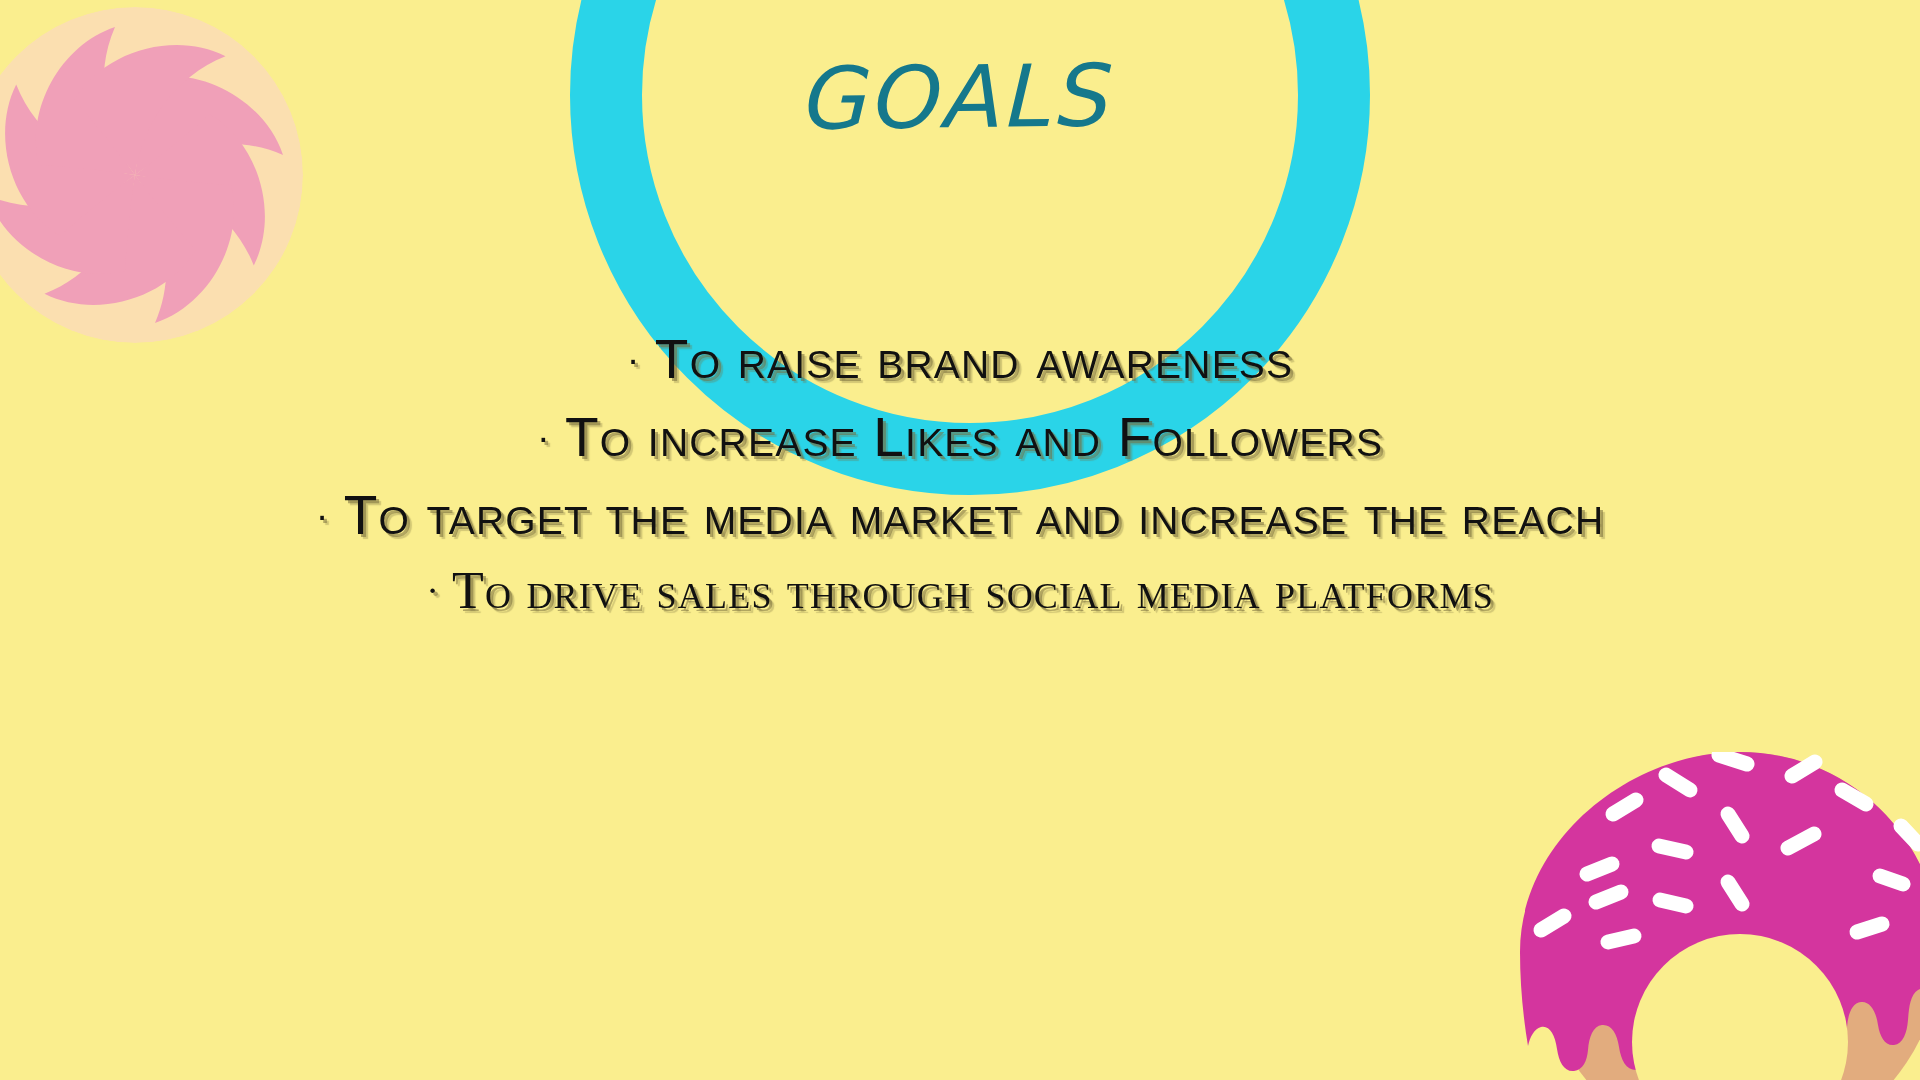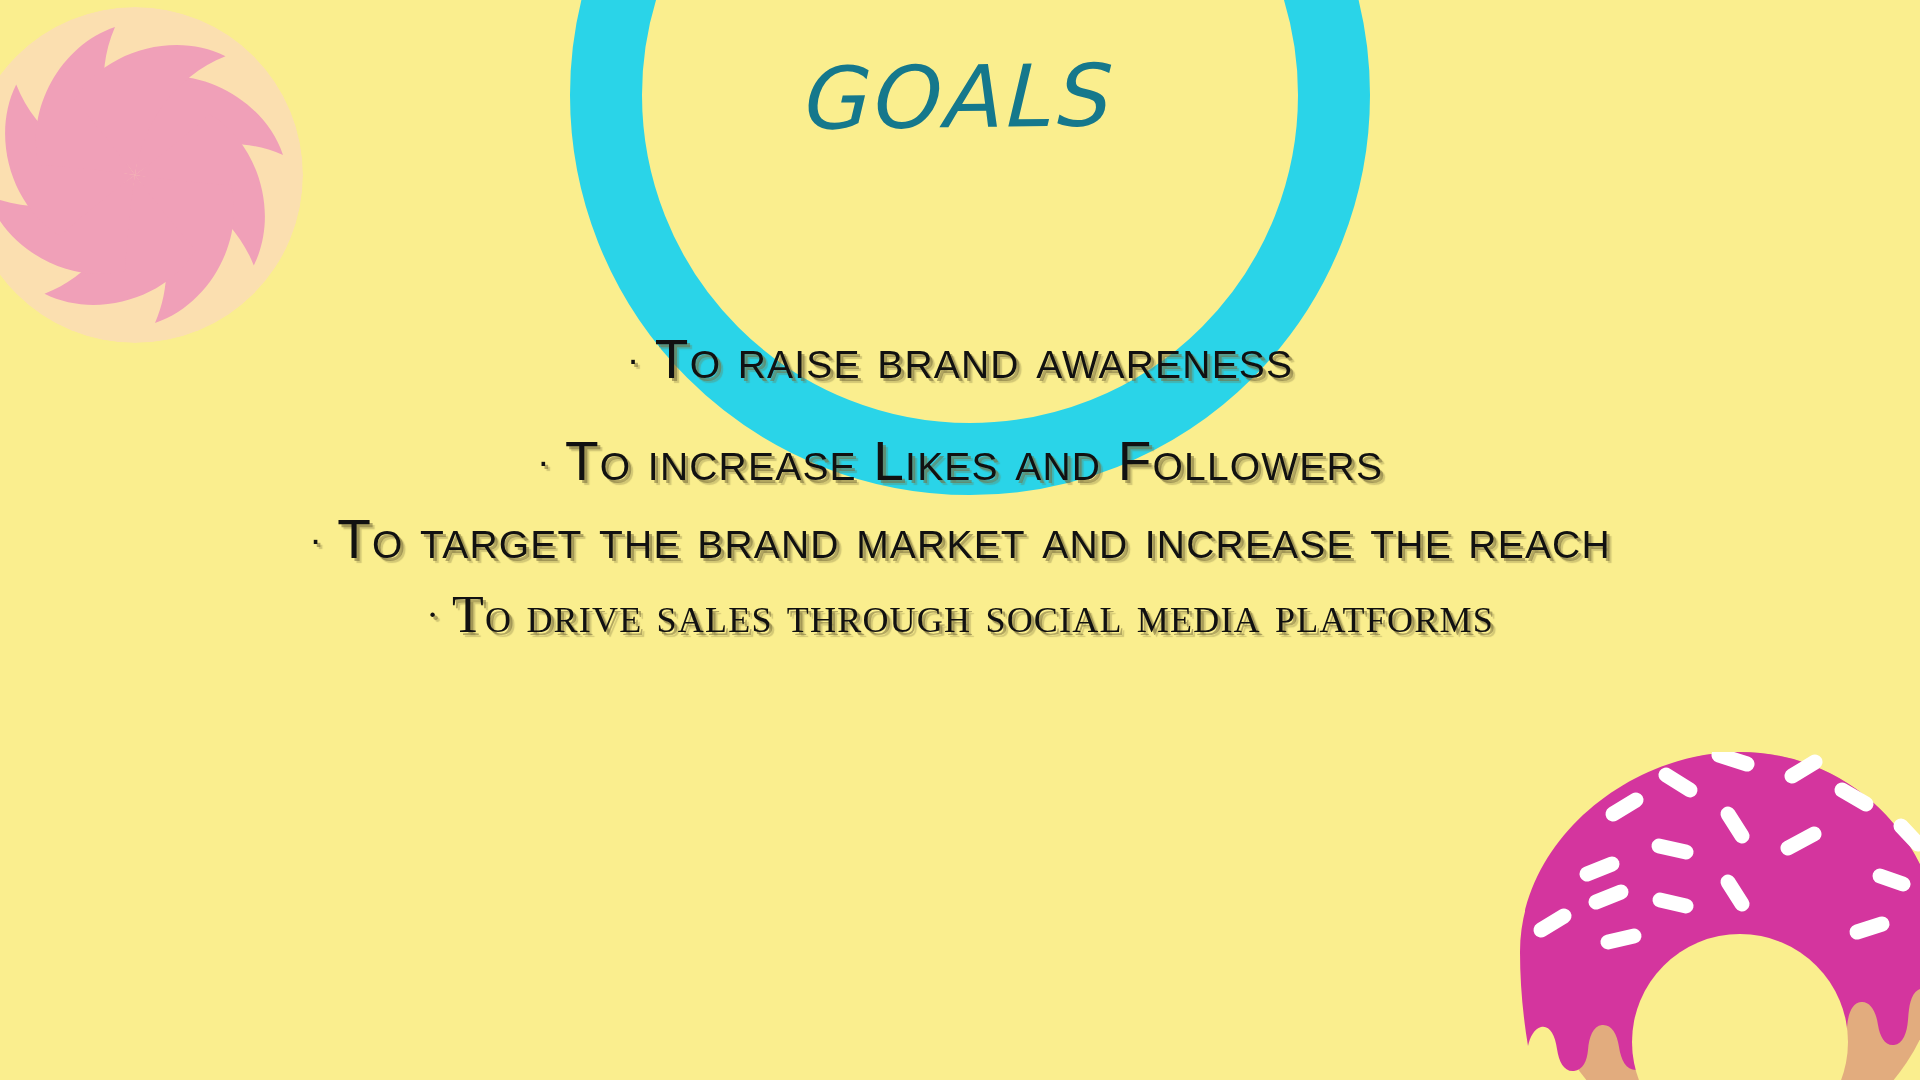--- a/index.html
+++ b/index.html
@@ -90,21 +90,21 @@
     text-shadow:
        3px 3px 0 rgba(120,110,60,0.55),
        5px 5px 1px rgba(120,110,60,0.30);
   }
   .bullet-line .dot {
     font-size: 38px;
     vertical-align: 0.12em;
     letter-spacing: 0;
   }
   .bullet-line.l1 { font-size: 55px; }
-  .bullet-line.l2 { font-size: 55px; margin-top: 24px; }
+  .bullet-line.l2 { font-size: 55px; }
   .bullet-line.l3 { font-size: 55px; }
   .bullet-line.l4 { font-size: 52px; font-family: Liberation Serif, serif; }
 </style>
 </head>
 <body>
 
 <div id="slide">
 
   <div class="candy-swirl">
     <svg viewBox="0 0 340 340" width="340" height="340" aria-hidden="true">
@@ -158,21 +158,21 @@
       <span>To raise brand awareness</span>
     </div>
 
     <div class="bullet-line l2">
       <span class="dot">·</span>
       <span>To increase Likes and Followers</span>
     </div>
 
     <div class="bullet-line l3">
       <span class="dot">·</span>
-      <span>To target the brand market and increase the reach</span>
+      <span>To target the media market and increase the reach</span>
     </div>
 
     <div class="bullet-line l4">
       <span class="dot">·</span>
       <span>To drive sales through social media platforms</span>
     </div>
 
   </div>
 
   <div class="donut">

